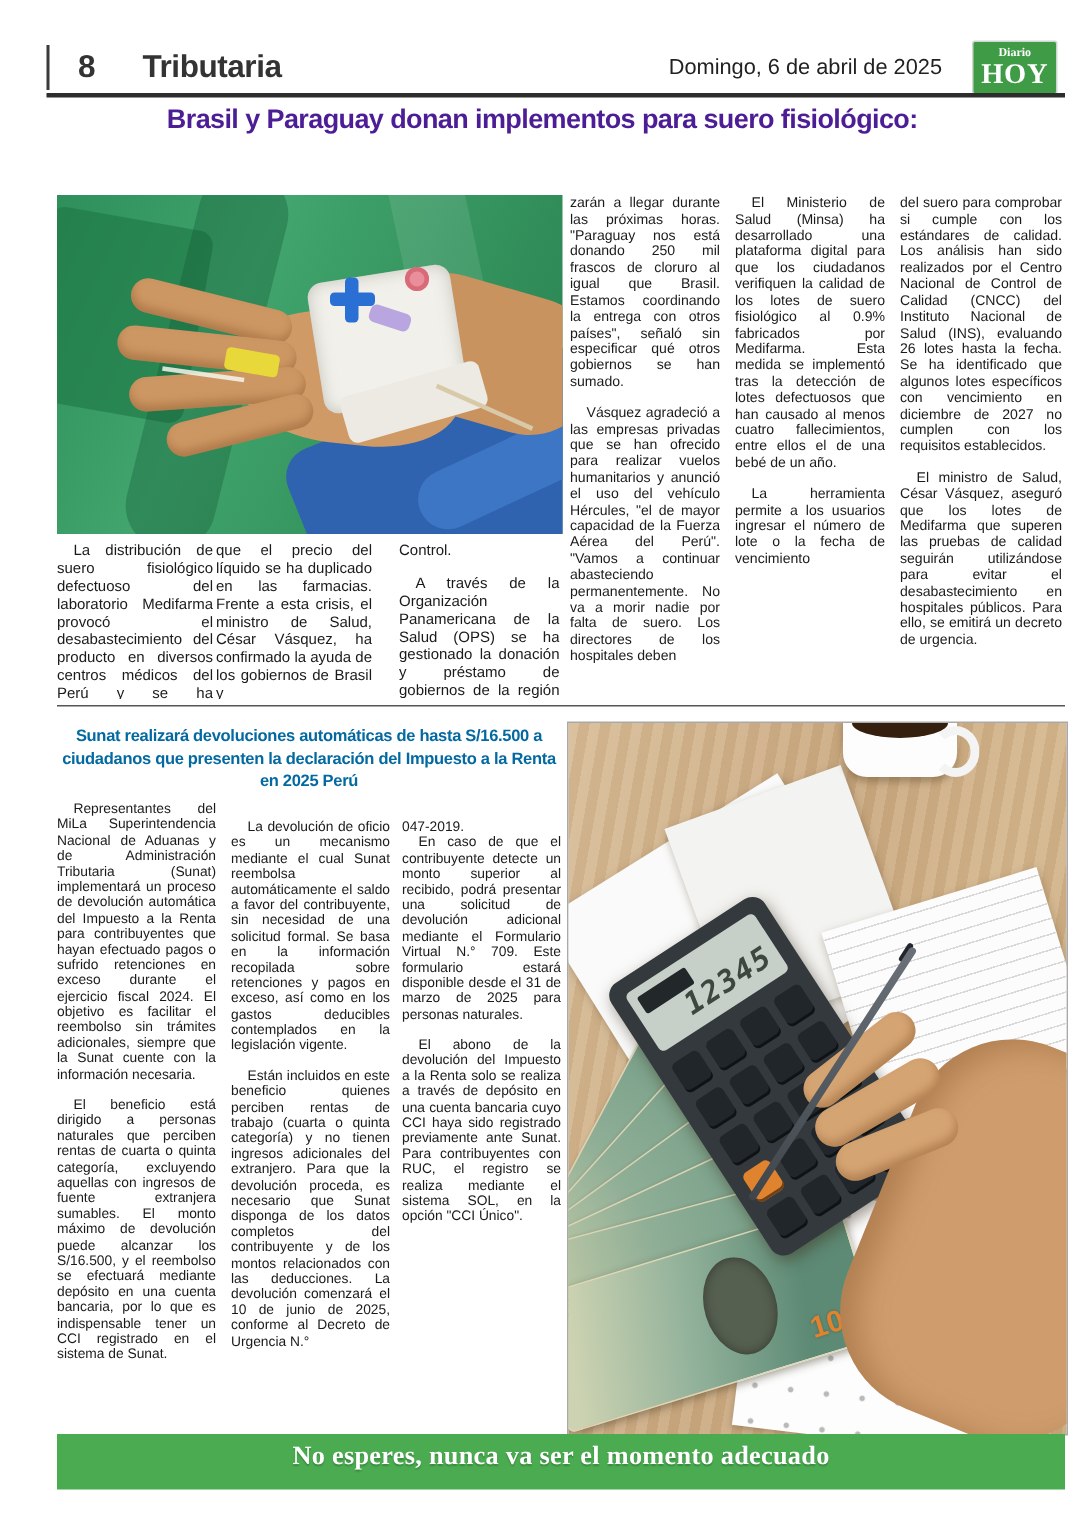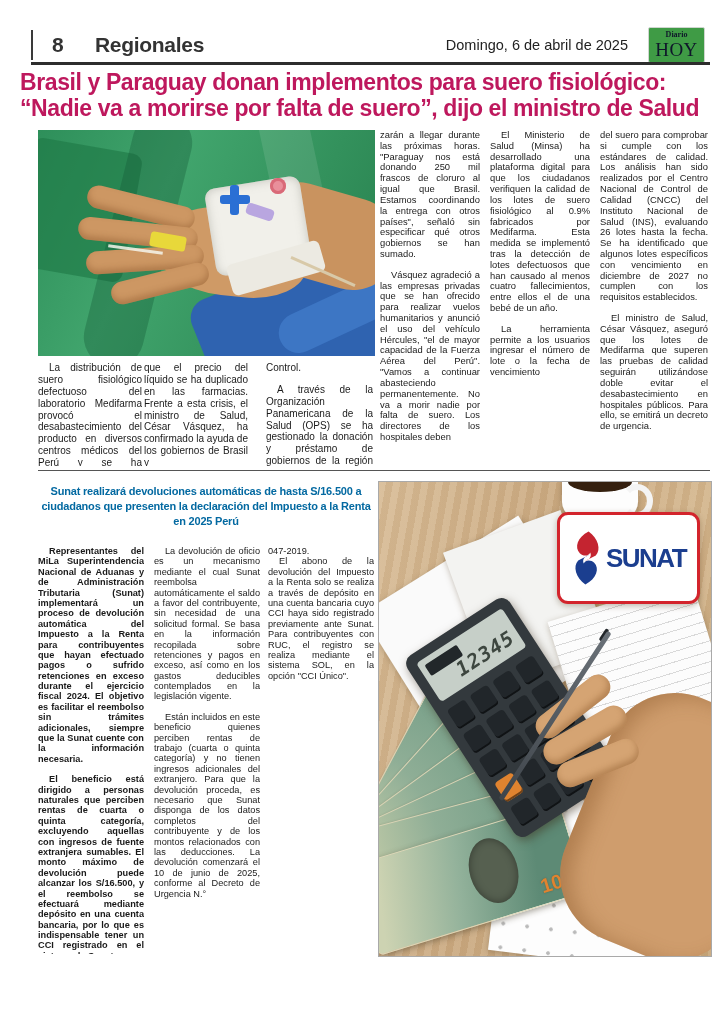--- a/index.html
+++ b/index.html
@@ -4,28 +4,28 @@
 <style>
   html,body{margin:0;padding:0;background:#fff;}
   .page{position:relative;width:723px;height:1024px;background:#fff;overflow:hidden;
         font-family:"Liberation Sans",sans-serif;color:#1a1a1a;}
   
   .hdr-tick{position:absolute;left:31px;top:30px;width:2px;height:30px;background:#3a3a3a;}
   .page-num{position:absolute;left:52px;top:33px;font-size:21px;font-weight:bold;color:#333;}
   .section{position:absolute;left:95px;top:33px;font-size:21px;font-weight:bold;color:#333;letter-spacing:-0.3px;}
   .date{position:absolute;right:95px;top:37px;font-size:14.5px;color:#222;}
   .hoy-logo{position:absolute;left:648px;top:27px;width:55px;height:34px;background:#3f9b45;
-            border:1px solid #cfd6cf;border-radius:2px;text-align:center;color:#0f172a;
+            border:1px solid #cfd6cf;border-radius:2px;text-align:center;color:#ffffff;
             font-family:"Liberation Serif",serif;line-height:1;}
   .hoy-logo .t{display:block;font-size:8px;font-weight:bold;margin-top:3px;}
-  .hoy-logo .m{display:block;font-size:19px;font-weight:normal;letter-spacing:0.5px;margin-top:1px;}
+  .hoy-logo .m{display:block;font-size:19px;font-weight:bold;letter-spacing:0.5px;margin-top:1px;}
   .hdr-rule{position:absolute;left:31px;top:62px;width:679px;height:3px;background:#2d2d2d;}
   
-  .headline1{position:absolute;left:20px;top:69px;width:683px;
-             font-size:23px;font-weight:bold;color:#be185d;letter-spacing:-0.4px;line-height:1.13;}
+  .headline1{position:absolute;left:20px;top:69px;width:683px;text-align:center;
+             font-size:18px;font-weight:bold;color:#4c1d95;letter-spacing:-0.4px;line-height:1.13;}
   
   .photo1{position:absolute;left:38px;top:130px;width:337px;height:226px;overflow:hidden;
           background:linear-gradient(115deg,#2e8f5a,#41a56d 35%,#33915c 70%,#27804e);}
   .p1-darkfold{position:absolute;left:-15px;top:15px;width:110px;height:130px;background:#1e7a46;
                transform:rotate(10deg);opacity:.65;border-radius:10px;}
   .p1-fold2{position:absolute;left:70px;top:-20px;width:60px;height:260px;background:rgba(20,90,55,.35);
             transform:rotate(14deg);border-radius:30px;}
   .p1-fold3{position:absolute;left:230px;top:-30px;width:50px;height:140px;background:rgba(255,255,255,.10);
             transform:rotate(-12deg);border-radius:30px;}
   .p1-blue{position:absolute;right:-45px;bottom:-55px;width:215px;height:150px;background:#2f63b0;
@@ -66,21 +66,21 @@
   .capB{left:144px;top:362px;width:104px;height:104px;}
   .capC{left:266px;top:362px;width:107px;height:104px;}
   .a1d{left:380px;top:130px;width:100px;height:338px;}
   .a1e{left:490px;top:130px;width:100px;height:338px;}
   .a1f{left:600px;top:130px;width:108px;height:338px;}
   .rule2{position:absolute;left:38px;top:470px;width:672px;height:1px;background:#555;}
   
   .headline2{position:absolute;left:38px;top:484px;width:336px;text-align:center;
              font-size:11px;font-weight:bold;color:#0369a1;line-height:1.35;letter-spacing:-0.2px;}
   .a2c{font-size:9.2px;line-height:1.13;}
-  .a2c1{left:38px;top:546px;width:106px;height:408px;font-weight:bold;}
+  .a2c1{left:38px;top:534px;width:106px;height:408px;}
   .a2c2{left:154px;top:546px;width:106px;height:408px;}
   .a2c3{left:268px;top:546px;width:106px;height:408px;}
   
   .photo2{position:absolute;left:378px;top:481px;width:332px;height:474px;overflow:hidden;
           border:1px solid #a9a9a9;
           background:linear-gradient(105deg,#d8bc96,#caa980 45%,#d4b68d 70%,#c8a77b);}
   .wood-grain{position:absolute;inset:0;background:repeating-linear-gradient(100deg,
               rgba(255,255,255,.08) 0 7px,rgba(120,80,40,.07) 7px 14px);}
   .paper{position:absolute;background:#fafafa;box-shadow:0 2px 6px rgba(90,70,40,.35);}
   .pp1{left:12px;top:70px;width:185px;height:165px;transform:rotate(-32deg);}
@@ -143,31 +143,30 @@
   .banner span{font-family:"Liberation Serif",serif;font-weight:bold;font-size:17.5px;color:#fff;
                margin-top:4px;letter-spacing:0.2px;text-shadow:0 1px 1px rgba(0,0,0,.2);}
 </style>
 </head>
 <body>
 
 <div class="page">
 
   <div class="hdr-tick"></div>
   <div class="page-num">8</div>
-  <div class="section">Regionales</div>
+  <div class="section">Tributaria</div>
   <div class="date">Domingo, 6 de abril de 2025</div>
   <div class="hoy-logo">
     <span class="t">Diario</span>
     <span class="m">HOY</span>
   </div>
   <div class="hdr-rule"></div>
 
   <div class="headline1">
     <div>Brasil y Paraguay donan implementos para suero fisiológico:</div>
-    <div>“Nadie va a morirse por falta de suero”, dijo el ministro de Salud</div>
   </div>
 
   <div class="photo1">
     <div class="p1-darkfold"></div>
     <div class="p1-fold2"></div>
     <div class="p1-fold3"></div>
     <div class="p1-blue"></div>
     <div class="p1-blue2"></div>
     <div class="p1-arm"></div>
     <div class="p1-palm"></div>
@@ -200,37 +199,38 @@
   <div class="col a1c a1d">
     <p class="ni">zarán a llegar durante las próximas horas. "Paraguay nos está donando 250 mil frascos de cloruro al igual que Brasil. Estamos coordinando la entrega con otros países", señaló sin especificar qué otros gobiernos se han sumado.</p>
     <p>Vásquez agradeció a las empresas privadas que se han ofrecido para realizar vuelos humanitarios y anunció el uso del vehículo Hércules, "el de mayor capacidad de la Fuerza Aérea del Perú". "Vamos a continuar abasteciendo permanentemente. No va a morir nadie por falta de suero. Los directores de los hospitales deben</p>
   </div>
   <div class="col a1c a1e">
     <p>El Ministerio de Salud (Minsa) ha desarrollado una plataforma digital para que los ciudadanos verifiquen la calidad de los lotes de suero fisiológico al 0.9% fabricados por Medifarma. Esta medida se implementó tras la detección de lotes defectuosos que han causado al menos cuatro fallecimientos, entre ellos el de una bebé de un año.</p>
     <p>La herramienta permite a los usuarios ingresar el número de lote o la fecha de vencimiento</p>
   </div>
   <div class="col a1c a1f">
     <p class="ni">del suero para comprobar si cumple con los estándares de calidad. Los análisis han sido realizados por el Centro Nacional de Control de Calidad (CNCC) del Instituto Nacional de Salud (INS), evaluando 26 lotes hasta la fecha. Se ha identificado que algunos lotes específicos con vencimiento en diciembre de 2027 no cumplen con los requisitos establecidos.</p>
-    <p>El ministro de Salud, César Vásquez, aseguró que los lotes de Medifarma que superen las pruebas de calidad seguirán utilizándose doble evitar el desabastecimiento en hospitales públicos. Para ello, se emitirá un decreto de urgencia.</p>
+    <p>El ministro de Salud, César Vásquez, aseguró que los lotes de Medifarma que superen las pruebas de calidad seguirán utilizándose para evitar el desabastecimiento en hospitales públicos. Para ello, se emitirá un decreto de urgencia.</p>
   </div>
 
   <div class="rule2"></div>
 
   <div class="headline2">Sunat realizará devoluciones automáticas de hasta S/16.500 a ciudadanos que presenten la declaración del Impuesto a la Renta en 2025 Perú</div>
 
   <div class="col a2c a2c1">
     <p>Representantes del MiLa Superintendencia Nacional de Aduanas y de Administración Tributaria (Sunat) implementará un proceso de devolución automática del Impuesto a la Renta para contribuyentes que hayan efectuado pagos o sufrido retenciones en exceso durante el ejercicio fiscal 2024. El objetivo es facilitar el reembolso sin trámites adicionales, siempre que la Sunat cuente con la información necesaria.</p>
     <p>El beneficio está dirigido a personas naturales que perciben rentas de cuarta o quinta categoría, excluyendo aquellas con ingresos de fuente extranjera sumables. El monto máximo de devolución puede alcanzar los S/16.500, y el reembolso se efectuará mediante depósito en una cuenta bancaria, por lo que es indispensable tener un CCI registrado en el sistema de Sunat.</p>
   </div>
   <div class="col a2c a2c2">
     <p>La devolución de oficio es un mecanismo mediante el cual Sunat reembolsa automáticamente el saldo a favor del contribuyente, sin necesidad de una solicitud formal. Se basa en la información recopilada sobre retenciones y pagos en exceso, así como en los gastos deducibles contemplados en la legislación vigente.</p>
     <p>Están incluidos en este beneficio quienes perciben rentas de trabajo (cuarta o quinta categoría) y no tienen ingresos adicionales del extranjero. Para que la devolución proceda, es necesario que Sunat disponga de los datos completos del contribuyente y de los montos relacionados con las deducciones. La devolución comenzará el 10 de junio de 2025, conforme al Decreto de Urgencia N.°</p>
   </div>
   <div class="col a2c a2c3">
     <p class="ni tight">047-2019.</p>
+    <p>En caso de que el contribuyente detecte un monto superior al recibido, podrá presentar una solicitud de devolución adicional mediante el Formulario Virtual N.° 709. Este formulario estará disponible desde el 31 de marzo de 2025 para personas naturales.</p>
     <p>El abono de la devolución del Impuesto a la Renta solo se realiza a través de depósito en una cuenta bancaria cuyo CCI haya sido registrado previamente ante Sunat. Para contribuyentes con RUC, el registro se realiza mediante el sistema SOL, en la opción "CCI Único".</p>
   </div>
 
   <div class="photo2">
     <div class="wood-grain"></div>
     <div class="paper pp1"></div>
     <div class="paper pp2"></div>
     <div class="paper pp3"></div>
     <div class="paper pp4"></div>
     <div class="bill b1"></div>
@@ -273,23 +273,19 @@
     <div class="mug">
       <div class="mug-coffee"></div>
       <div class="mug-handle"></div>
     </div>
     <div class="arm2"></div>
     <div class="finger2 g1"></div>
     <div class="finger2 g2"></div>
     <div class="finger2 g3"></div>
     <div class="pen-tip"></div>
     <div class="pen"></div>
-    <div class="sunat-card">
-      <svg width="32" height="56" viewBox="0 0 40 70">
-        <path d="M22 2 C8 9 4 22 11 29 C15 33 22 33 24 28 C26 32 24 37 17 39 L31 32 C38 25 34 10 22 2 Z" fill="#c42430"></path>
-        <path d="M18 68 C32 61 36 48 29 41 C25 37 18 37 16 42 C14 38 16 33 23 31 L9 38 C2 45 6 60 18 68 Z" fill="#1b3e8f"></path>
-      </svg>
-      <span class="sunat-word">SUNAT</span>
-    </div>
-  </div>
-
+  </div>
+
+  <div class="banner">
+    <span>No esperes, nunca va ser el momento adecuado</span>
+  </div>
 
 </div>
 
 </body></html>

